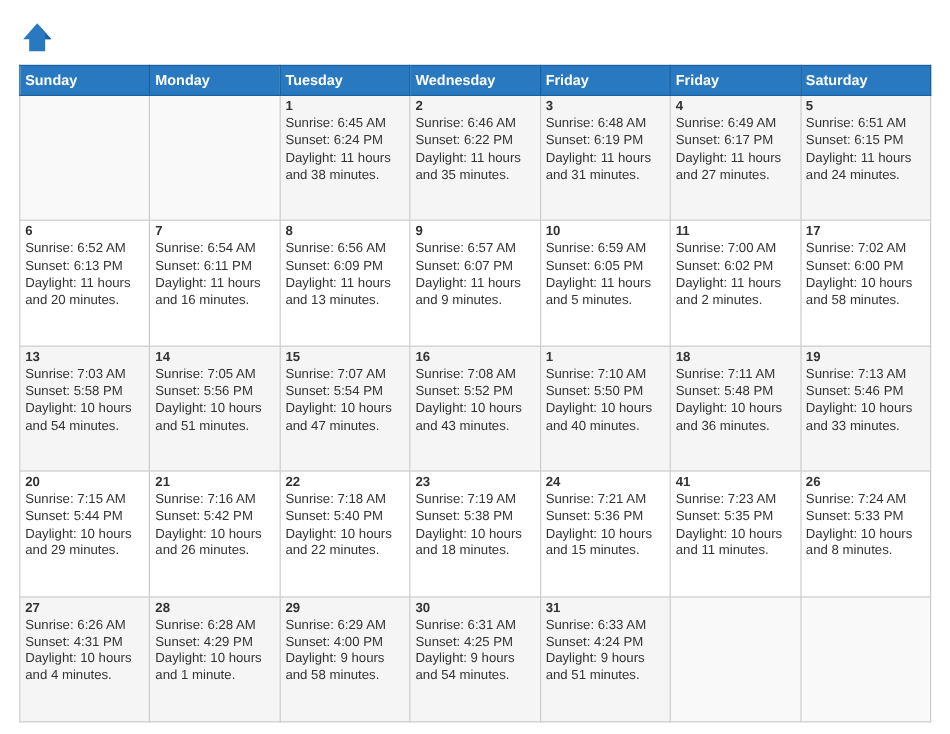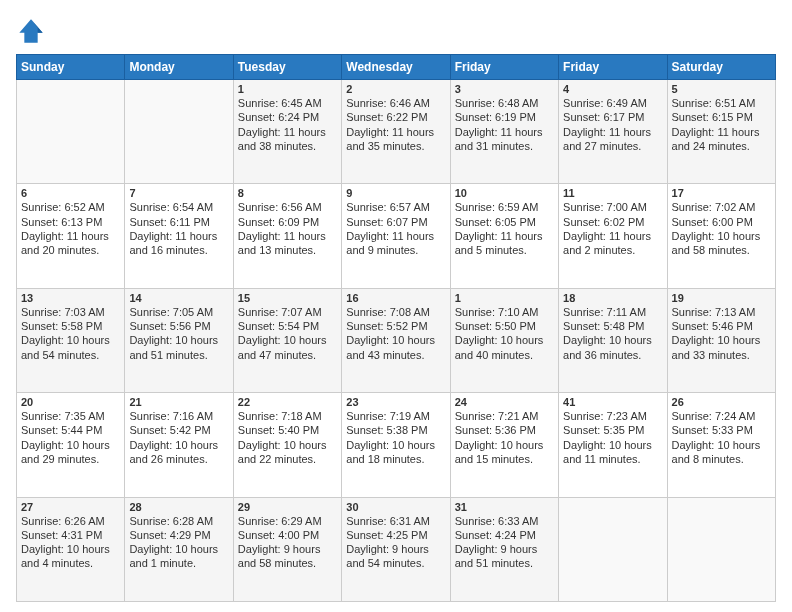--- a/index.html
+++ b/index.html
@@ -249,21 +249,21 @@
           <td>
             <div class="day-number">19</div>
             <div class="day-info">Sunrise: 7:13 AM
 Sunset: 5:46 PM
 Daylight: 10 hours and 33 minutes.</div>
           </td>
         </tr>
         <tr>
           <td>
             <div class="day-number">20</div>
-            <div class="day-info">Sunrise: 7:35 AM
+            <div class="day-info">Sunrise: 7:15 AM
 Sunset: 5:44 PM
 Daylight: 10 hours and 29 minutes.</div>
           </td>
           <td>
             <div class="day-number">21</div>
             <div class="day-info">Sunrise: 7:16 AM
 Sunset: 5:42 PM
 Daylight: 10 hours and 26 minutes.</div>
           </td>
           <td>

